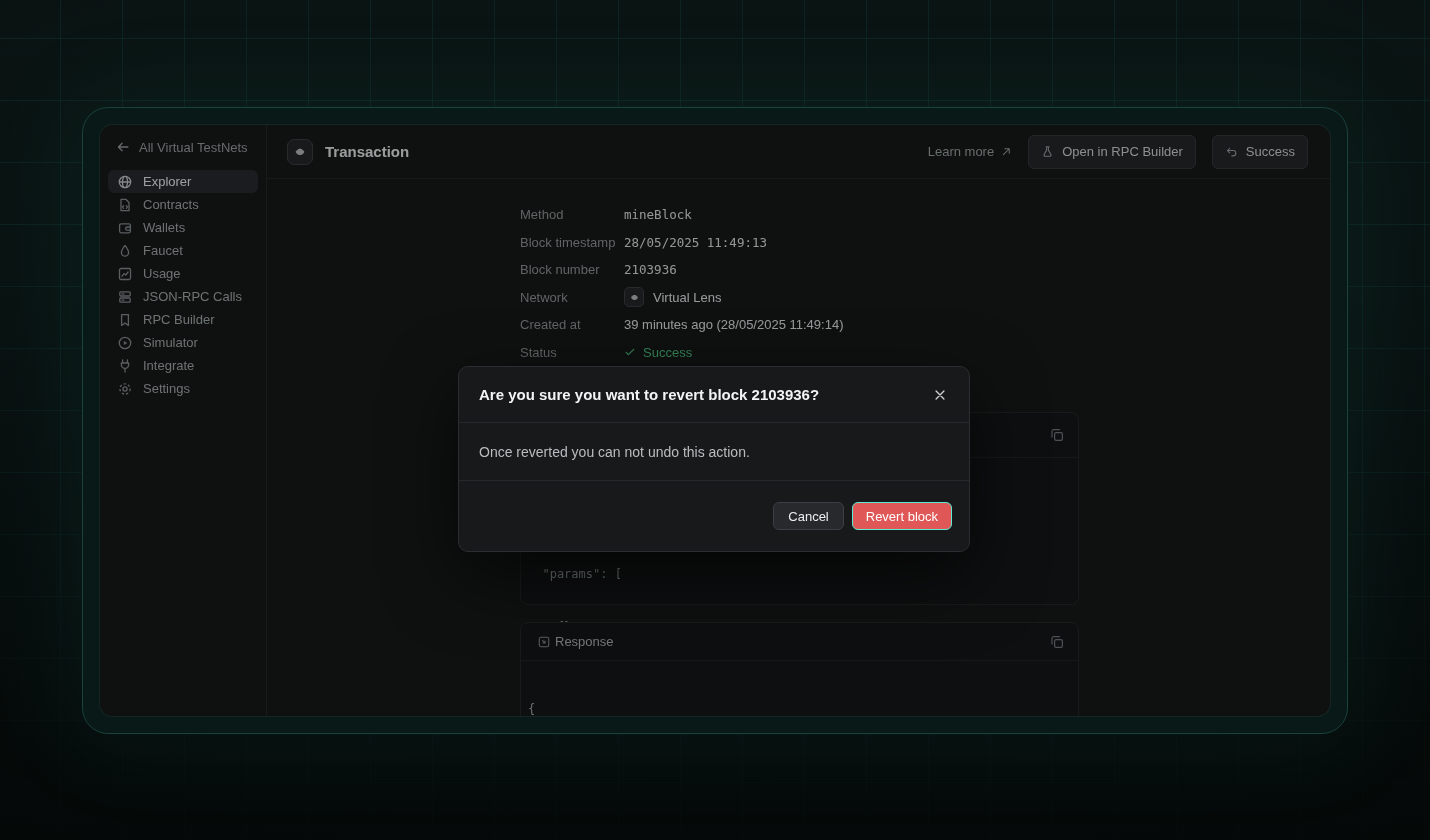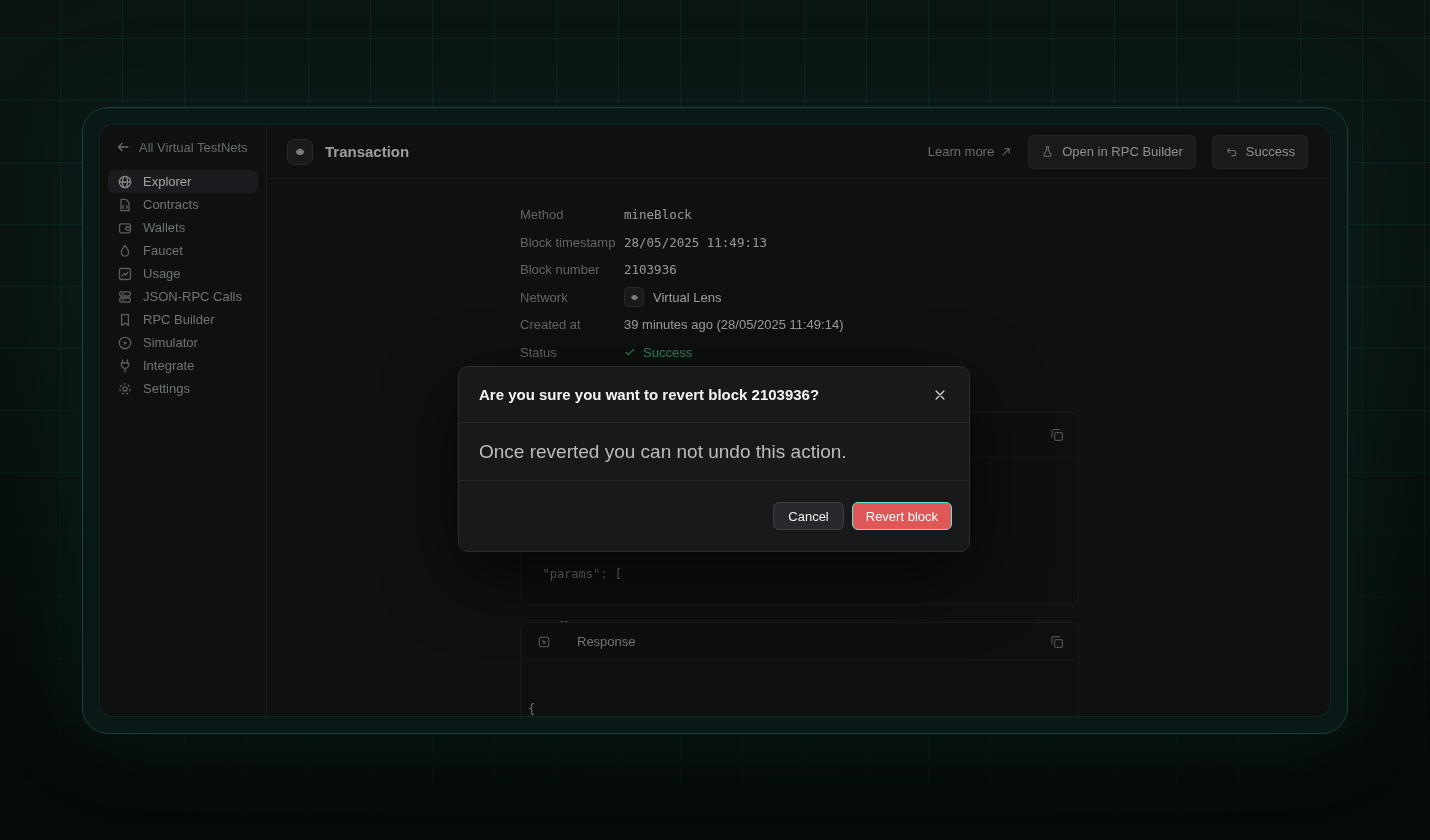--- a/index.html
+++ b/index.html
@@ -65,21 +65,21 @@
     border:1px solid #3c3f42; display:flex; align-items:center; justify-content:center;
     color:#b9bdbd; }
   .status-ok { color:#4cc47e; display:flex; align-items:center; gap:7px; font-size:13px; }
 
   
   .panel { position:absolute; left:420px; width:559px; border:1px solid #242628;
     border-radius:8px; background:#141516; }
   .panel.request { top:287px; height:193px; }
   .panel.response { top:497px; height:170px; }
   .panel-head { position:relative; border-bottom:1px solid #202224; display:flex;
-    align-items:center; padding-left:16px; gap:26px; }
+    align-items:center; padding-left:16px; gap:4px; }
   .request .panel-head { height:45px; }
   .response .panel-head { height:38px; }
   .panel-title { font-size:13px; color:#aeb2b3; }
   .copy-btn { position:absolute; right:13px; top:50%; transform:translateY(-50%);
     color:#74797c; display:flex; cursor:pointer; }
   .code { font-family:"DejaVu Sans Mono", monospace; font-size:12px; line-height:17.6px;
     color:#a2a7a8; white-space:pre; }
   .request .code { position:absolute; left:7px; top:118px; }
   .response .code { padding:5px 7px; }
   .resp-ic { color:#868c8e; display:flex; }
@@ -88,21 +88,21 @@
   .overlay { position:absolute; inset:0; background:rgba(4,5,5,0.34); }
   .modal { position:absolute; left:458px; top:366px; width:512px; border-radius:10px;
     background:#18191b; border:1px solid #2b2d30;
     box-shadow:0 24px 70px rgba(0,0,0,0.65); }
   .modal-head { height:56px; display:flex; align-items:center; padding:0 14px 0 20px;
     border-bottom:1px solid #26282b; }
   .modal-title { font-size:15px; font-weight:bold; color:#f3f4f4; flex:1; }
   .modal-close { width:30px; height:30px; display:flex; align-items:center; justify-content:center;
     color:#cfd2d3; cursor:pointer; border-radius:6px; }
   .modal-body { height:58px; display:flex; align-items:center; padding:0 20px;
-    border-bottom:1px solid #26282b; font-size:19px; color:#b9bdbe; }
+    border-bottom:1px solid #26282b; font-size:14px; color:#b9bdbe; }
   .modal-foot { height:70px; display:flex; align-items:center; justify-content:flex-end;
     gap:8px; padding-right:17px; }
   .btn-cancel { height:28px; padding:0 14px; background:#27292d; border:1px solid #3c3f43;
     border-radius:6px; color:#edeeee; font-size:13px; display:flex; align-items:center; cursor:pointer; }
   .btn-danger { height:28px; padding:0 13px; background:#e05757; border:1px solid #5eead4;
     border-radius:6px; color:#ffffff; font-size:13px; display:flex; align-items:center; cursor:pointer; }
 
   svg { display:block; }
 </style>
 </head>

